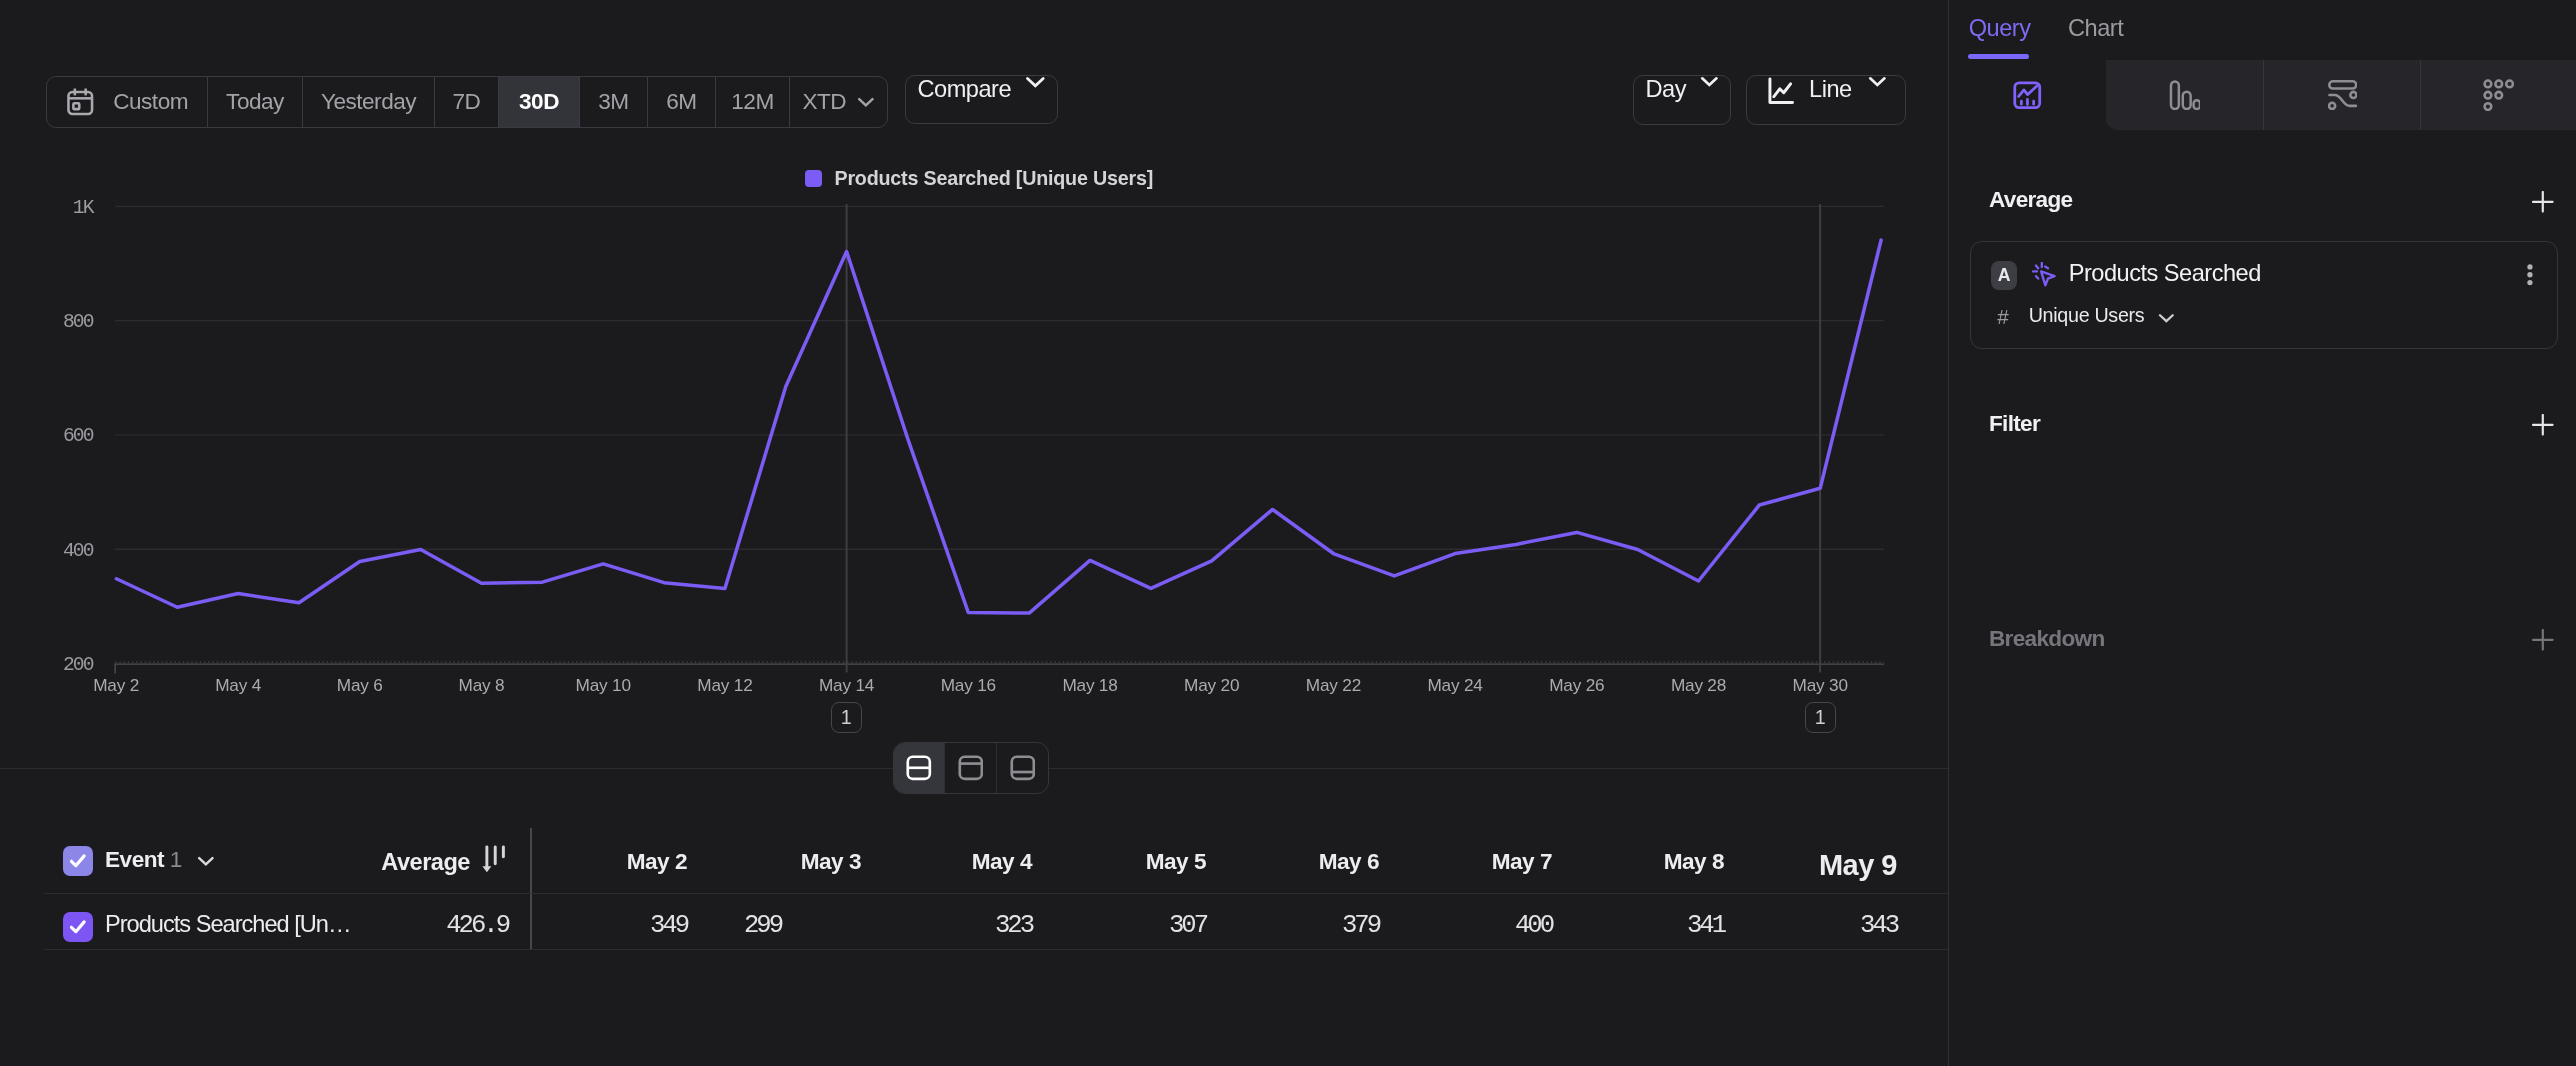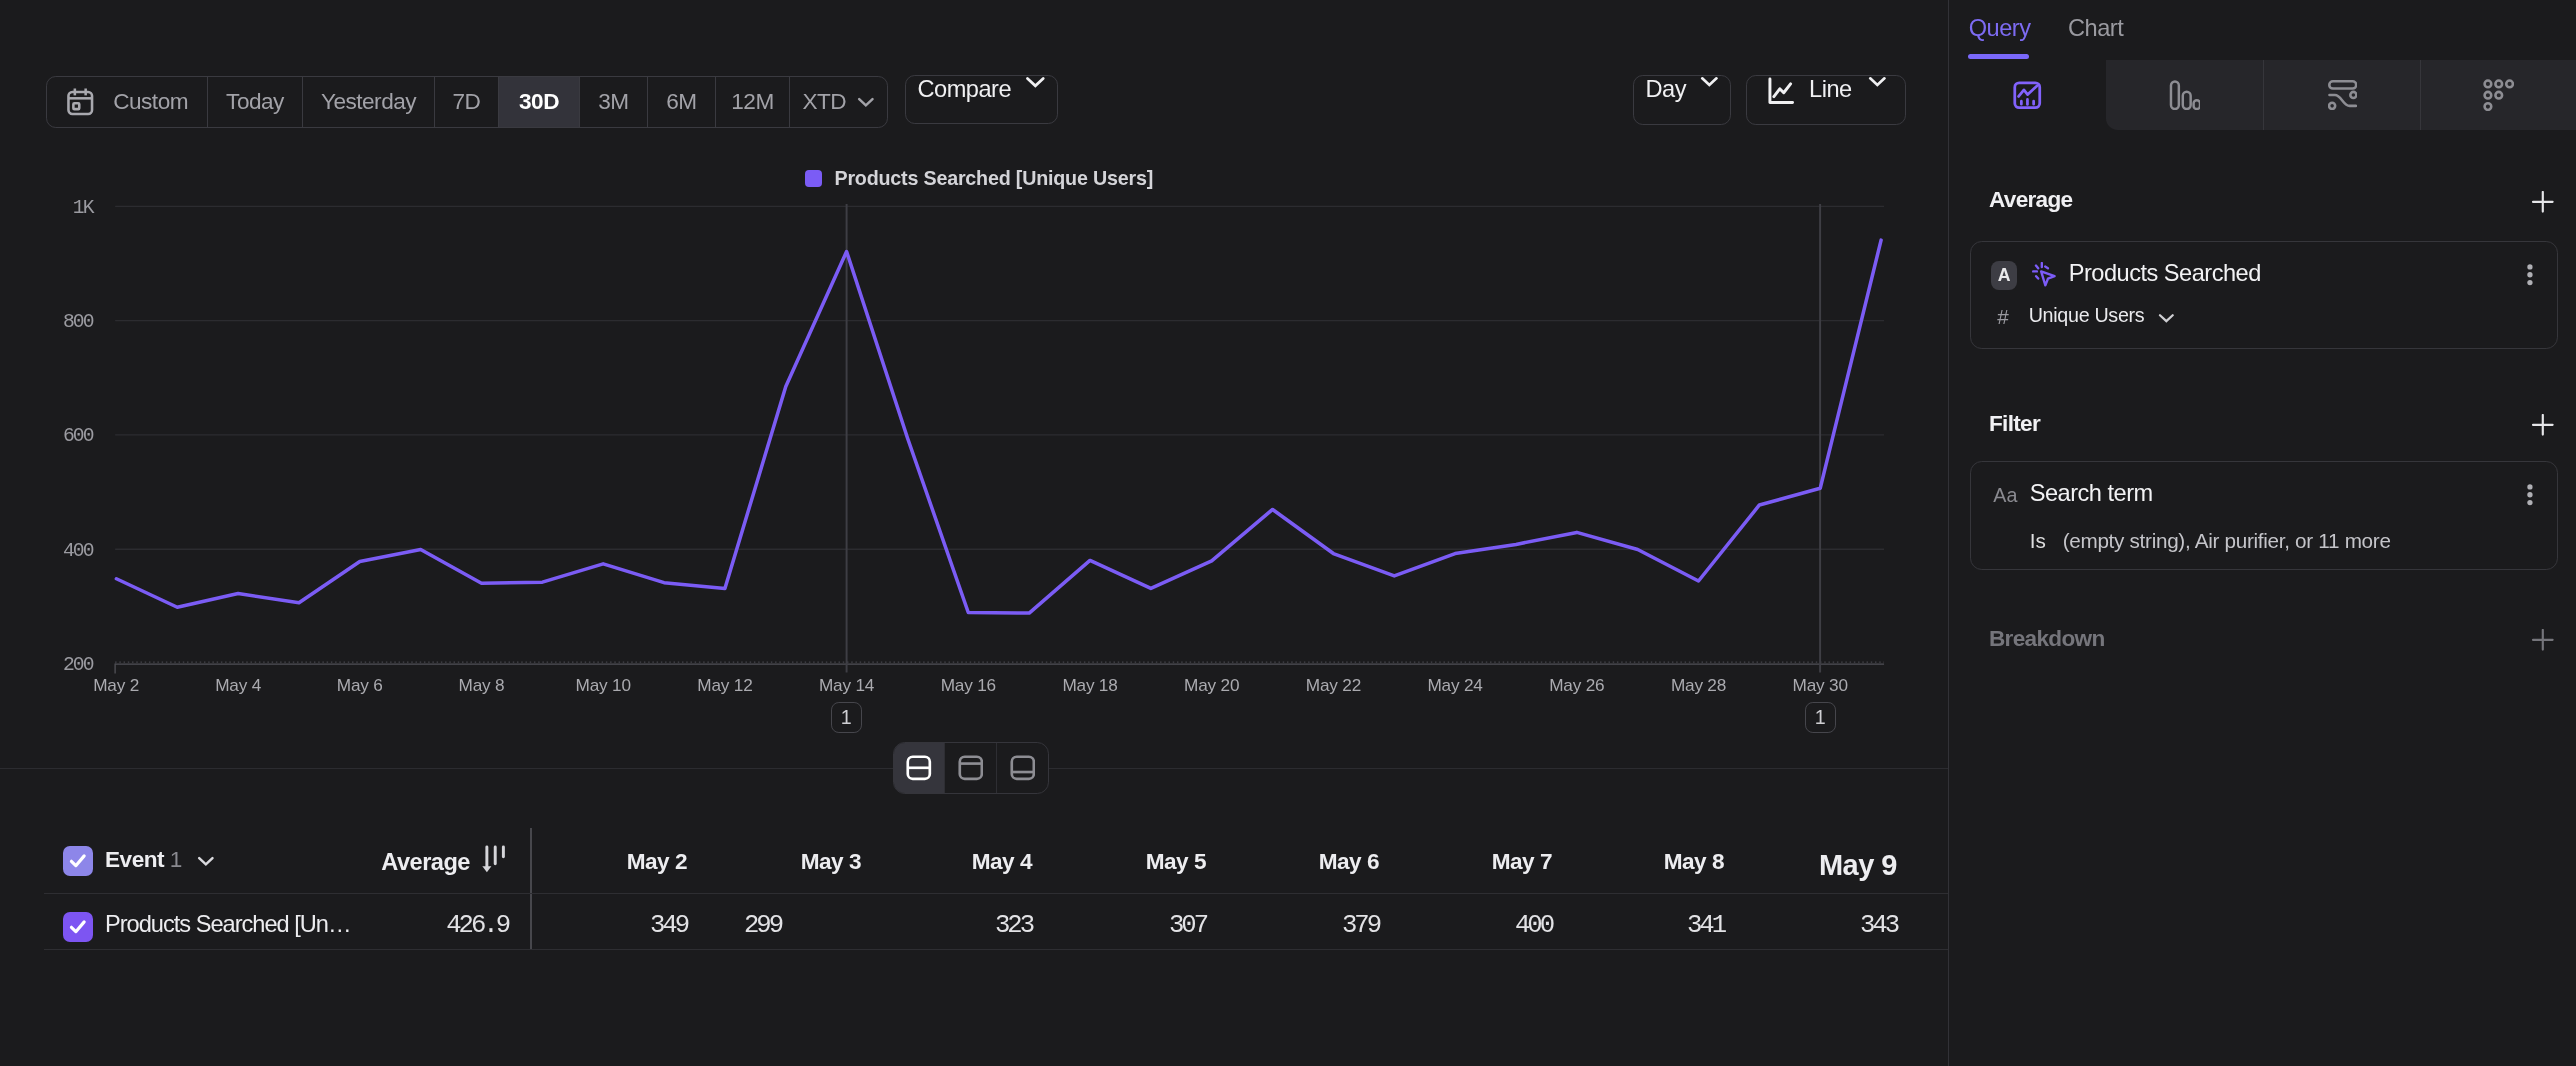--- a/index.html
+++ b/index.html
@@ -279,32 +279,19 @@
     <svg style="position:absolute; left:187px; top:71px;" width="16.7" height="10.8" viewBox="0 0 21 13" fill="none" stroke="#cfcfd3" stroke-width="2.8" stroke-linecap="round">
         <path d="M2.5 2.5 L10.5 10 L18.5 2.5"></path>
       </svg>
   </div>
 
   <div class="h2" style="position:absolute; left:40px; top:411px;">Filter</div>
   <svg class="plus" style="left:583px; top:414px;" width="21.6" height="21.6" viewBox="0 0 22 22" stroke="#e6e6e9" stroke-width="2.2" stroke-linecap="round">
       <path d="M11 1 V21 M1 11 H21"></path>
     </svg>
 
-  <div class="card" style="top:461px; width:588px; height:109px;">
-    <div style="position:absolute; left:22.6px; top:21.6px; color:#8a8a90; font-size:19.7px;">Aa</div>
-    <div style="position:absolute; left:59px; top:17.7px; color:#f2f2f4; font-size:23.6px; letter-spacing:-0.5px;">Search term</div>
-    <svg style="position:absolute; left:556px; top:21.6px;" width="5.9" height="42" viewBox="0 0 6 43">
-        <g fill="#b0b0b5">
-          <circle cx="3" cy="3" r="2.7"></circle>
-          <circle cx="3" cy="11" r="2.7"></circle>
-          <circle cx="3" cy="19" r="2.7"></circle>
-        </g>
-      </svg>
-    <div style="position:absolute; left:59px; top:67px; color:#dededf; font-size:20.7px;">Is</div>
-    <div style="position:absolute; left:92px; top:67px; color:#c4c4c9; font-size:20.7px; letter-spacing:-0.3px;">(empty string), Air purifier, or 11 more</div>
-  </div>
 
   <div class="h2" style="position:absolute; left:40px; top:626px; color:#75757b;">Breakdown</div>
   <svg class="plus" style="left:583px; top:629px;" width="21.6" height="21.6" viewBox="0 0 22 22" stroke="#75757b" stroke-width="2.2" stroke-linecap="round">
       <path d="M11 1 V21 M1 11 H21"></path>
     </svg>
 </div>
 
 
 </body></html>

